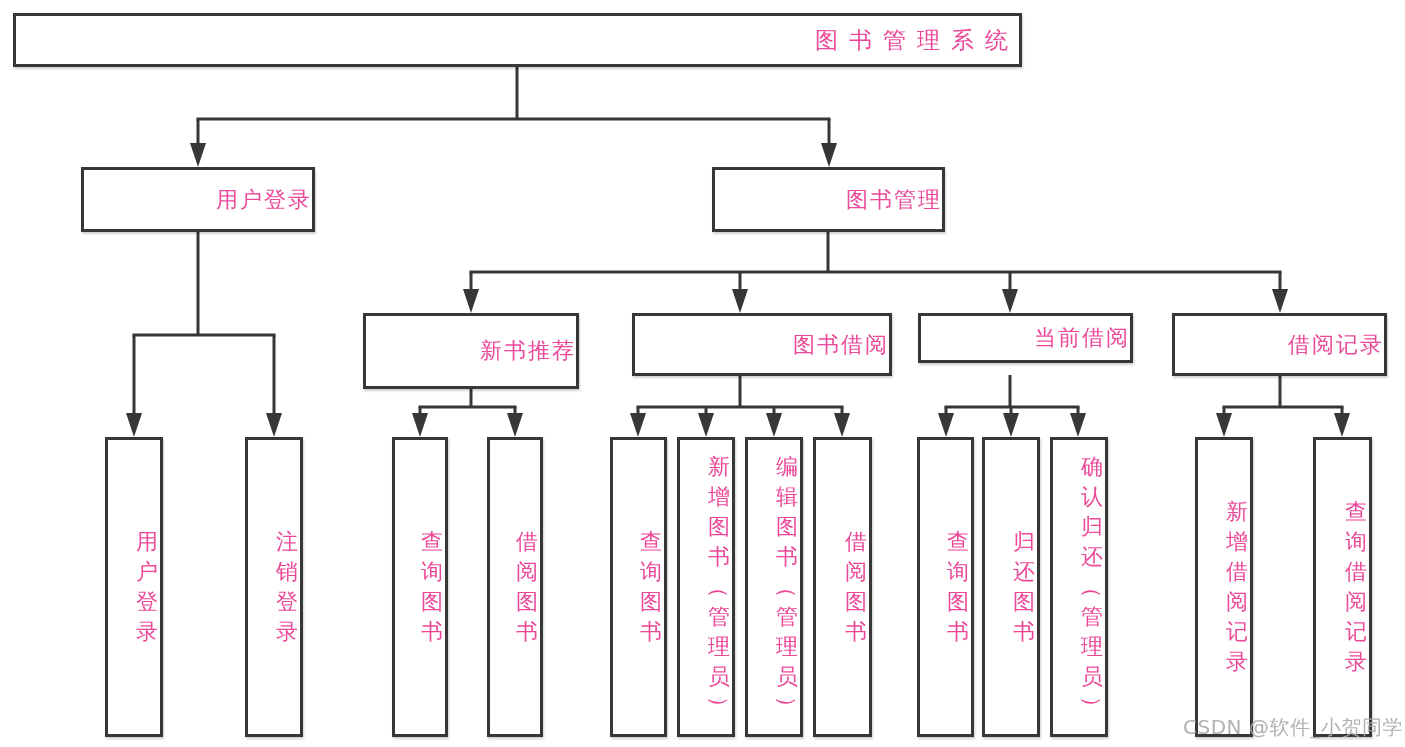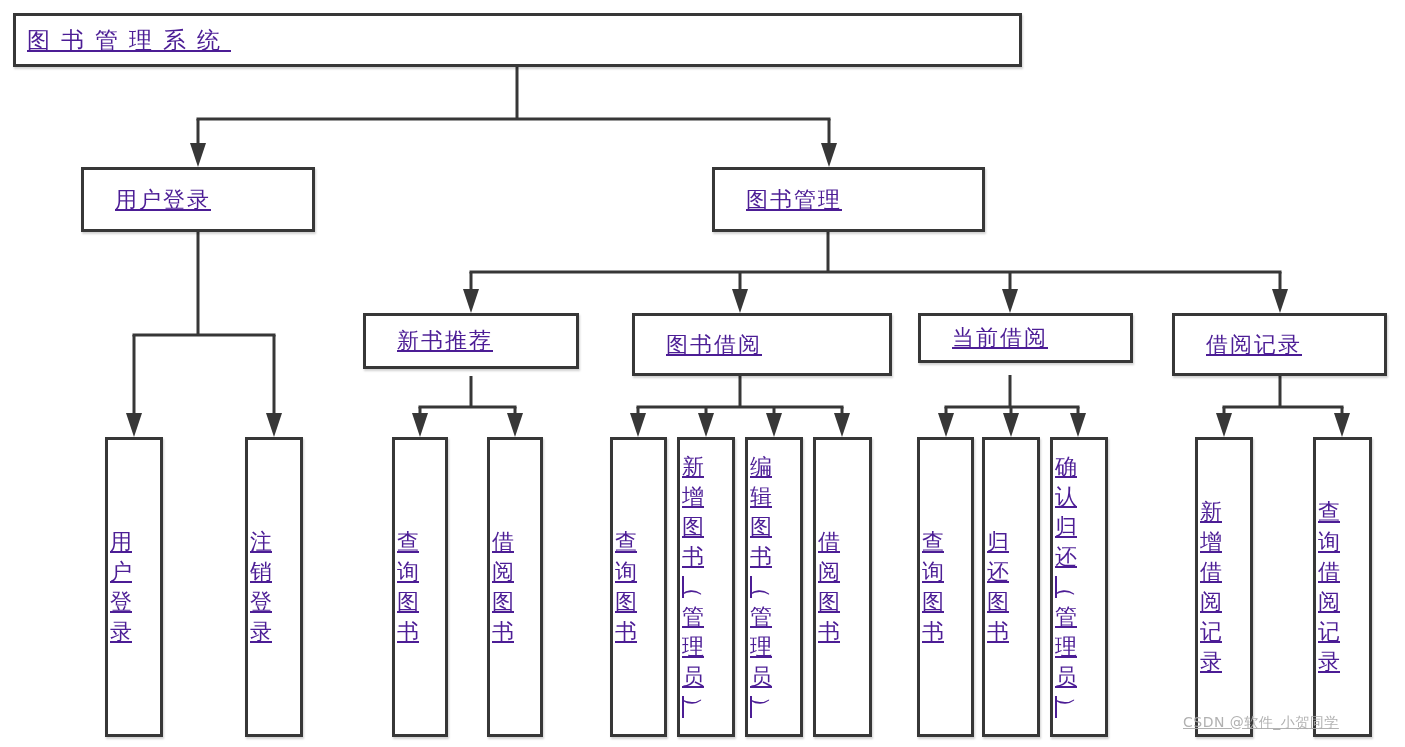--- a/index.html
+++ b/index.html
@@ -15,26 +15,25 @@
     position: absolute;
     left: 0; top: 0;
     width: 1405px; height: 747px;
     pointer-events: none;
   }
   .node {
     position: absolute;
     box-sizing: border-box;
     border: 3px solid #373737;
     background: #ffffff;
-    color: #4c1d95;
+    color: #ec4899;
     display: flex;
     align-items: center;
-    justify-content: flex-start;
+    justify-content: flex-end;
     box-shadow: 1px 2px 2px rgba(0,0,0,0.18);
-    text-decoration: underline;
   }
   .root-label {
     font-size: 23px;
     letter-spacing: 11px;
     text-indent: 11px;
     white-space: nowrap;
   }
   .branch-label {
     font-size: 22px;
     letter-spacing: 2px;
@@ -53,26 +52,25 @@
     height: 30px;
     line-height: 30px;
     text-align: center;
     font-size: 22px;
   }
   .vchar.rot { transform: rotate(90deg); }
   .watermark {
     position: absolute;
     left: 1183px;
     top: 714px;
-    font-size: 14px;
+    font-size: 20px;
     color: rgba(170,170,170,0.92);
     letter-spacing: 0.5px;
     white-space: nowrap;
     z-index: 10;
-    text-decoration: underline;
   }
 </style>
 </head>
 <body>
 
 <div class="canvas">
 
   <svg class="connectors" viewBox="0 0 1405 747">
       <line x1="517" y1="67" x2="517" y2="119" stroke="#373737" stroke-width="3"></line>
       <line x1="196.5" y1="119" x2="830.5" y2="119" stroke="#373737" stroke-width="3"></line>
@@ -128,25 +126,25 @@
       <polygon points="1334,413 1350,413 1342,437" fill="#373737"></polygon>
     </svg>
 
   <div class="node" style="left:13px; top:13px; width:1009px; height:54px;">
     <span class="root-label">图书管理系统</span>
   </div>
 
   <div class="node" style="left:81px; top:167px; width:234px; height:65px;">
     <span class="branch-label">用户登录</span>
   </div>
-  <div class="node" style="left:712px; top:167px; width:273px; height:65px;">
+  <div class="node" style="left:712px; top:167px; width:233px; height:65px;">
     <span class="branch-label">图书管理</span>
   </div>
 
-  <div class="node" style="left:363px; top:313px; width:216px; height:56px;">
+  <div class="node" style="left:363px; top:313px; width:216px; height:76px;">
     <span class="branch-label">新书推荐</span>
   </div>
   <div class="node" style="left:632px; top:313px; width:260px; height:63px;">
     <span class="branch-label">图书借阅</span>
   </div>
   <div class="node" style="left:918px; top:313px; width:215px; height:50px;">
     <span class="branch-label">当前借阅</span>
   </div>
   <div class="node" style="left:1172px; top:313px; width:215px; height:63px;">
     <span class="branch-label">借阅记录</span>

